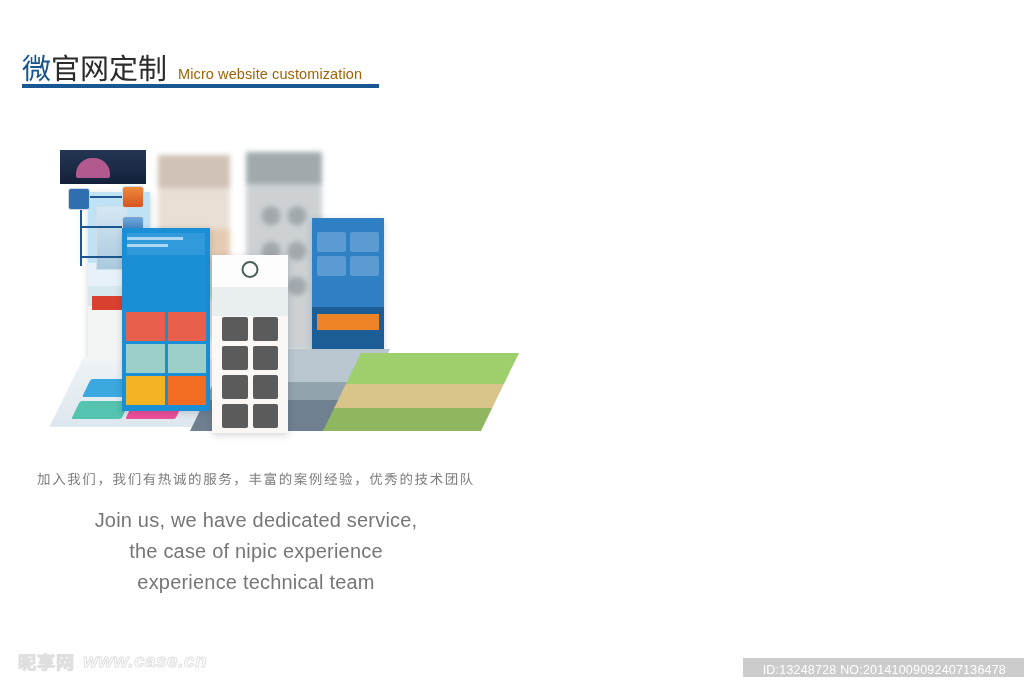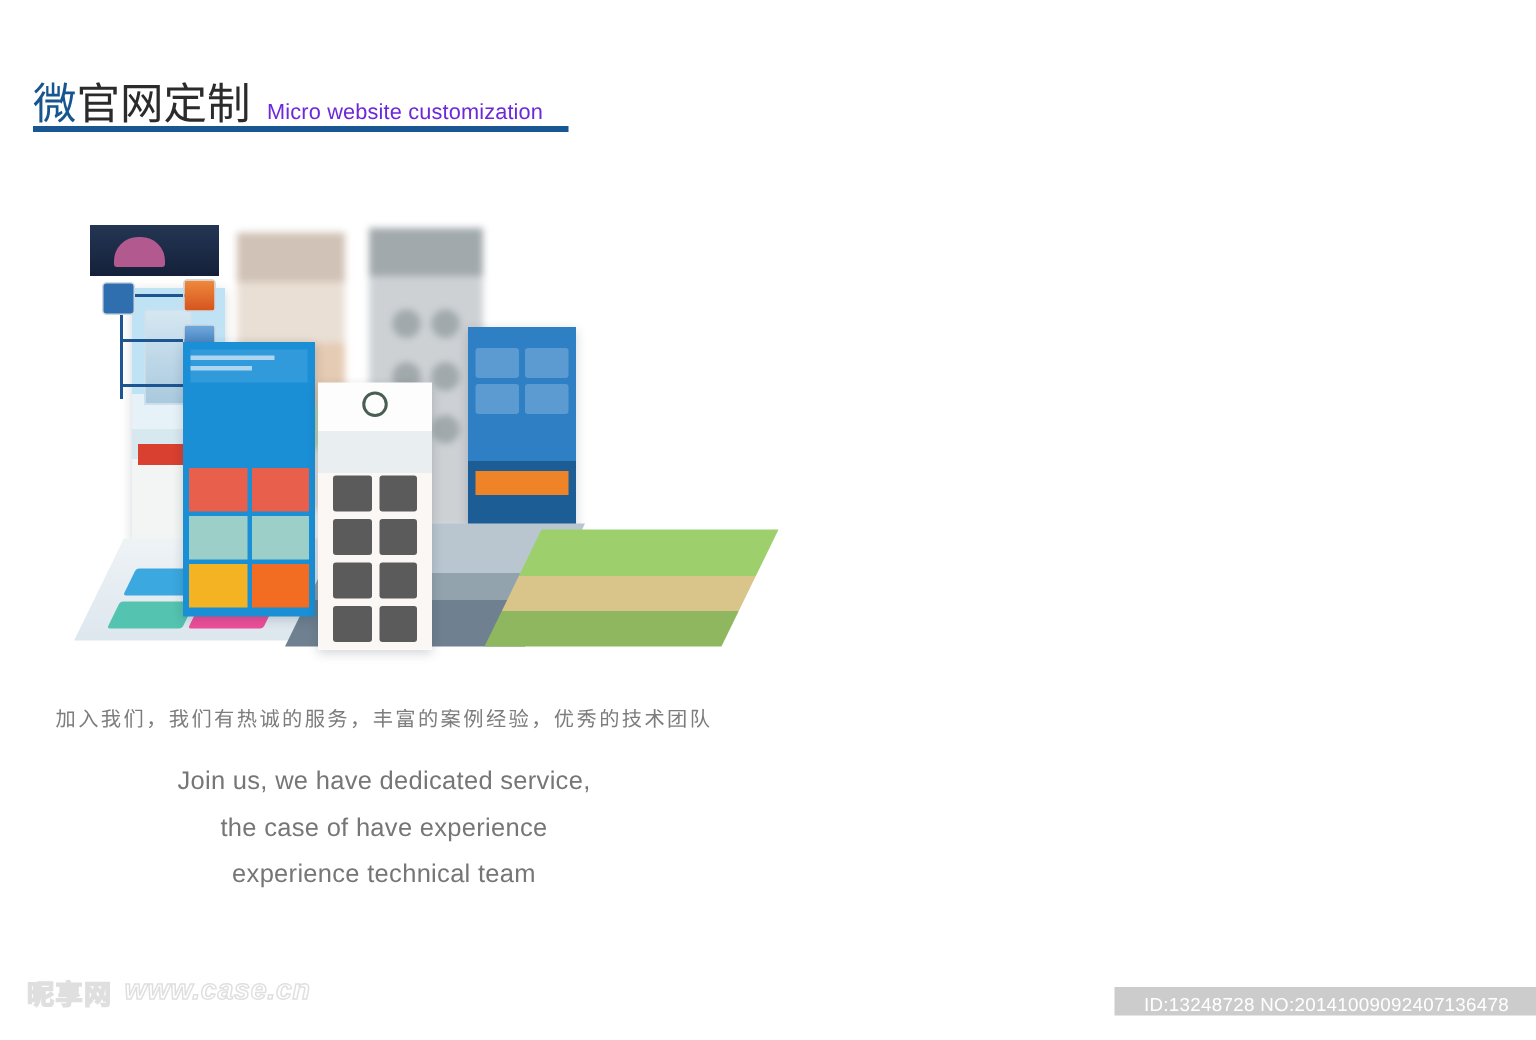--- a/index.html
+++ b/index.html
@@ -38,21 +38,21 @@
   .heading .cn {
     font-size: 29px;
     letter-spacing: 0px;
     color: #2b2b2b;
     font-weight: 400;
     font-family: "DejaVu Sans", "Liberation Sans", sans-serif;
   }
   .heading .cn .accent { color: #17558f; }
   .heading .en {
     font-size: 14.5px;
-    color: #6d28d9;
+    color: #a16207;
     margin-left: 11px;
     letter-spacing: 0.1px;
     font-family: "Liberation Sans", sans-serif;
   }
   .rule {
     position: absolute;
     height: 4px;
     background: #185792;
   }
   .rule-left  { left: 22px;  top: 84px; width: 357px; }
@@ -147,21 +147,21 @@
   .cap-cn {
     position: absolute; left: 0; top: 468px; width: 512px;
     text-align: center; font-size: 13.5px; color: #7d7d7d;
     letter-spacing: 1.6px;
     font-family: "DejaVu Sans", "Liberation Sans", sans-serif;
   }
   .cap-en {
     position: absolute; left: 0; top: 505px; width: 512px;
     text-align: center; color: #767676;
   }
-  .cap-en div { font-size: 17px; line-height: 31px; letter-spacing: .2px; }
+  .cap-en div { font-size: 20px; line-height: 31px; letter-spacing: .2px; }
 
   
   .watermark {
     position: absolute; left: 18px; top: 648px;
     display: flex; align-items: center; gap: 8px;
     color: #ffffff; opacity: .95;
   }
   .wm-cn {
     font-size: 18px; font-weight: bold; letter-spacing: 1px;
     color: transparent;
@@ -261,21 +261,21 @@
           </div>
         </div>
         <div class="ftile ft2"></div>
         <div class="ftile ft3"></div>
       </div>
     </div>
 
     <div class="cap-cn">加入我们，我们有热诚的服务，丰富的案例经验，优秀的技术团队</div>
     <div class="cap-en">
       <div>Join us, we have dedicated service,</div>
-      <div>the case of have experience</div>
+      <div>the case of nipic experience</div>
       <div>experience technical team</div>
     </div>
   </div>
 
   <div class="col-right">
 
     
     
 
     

